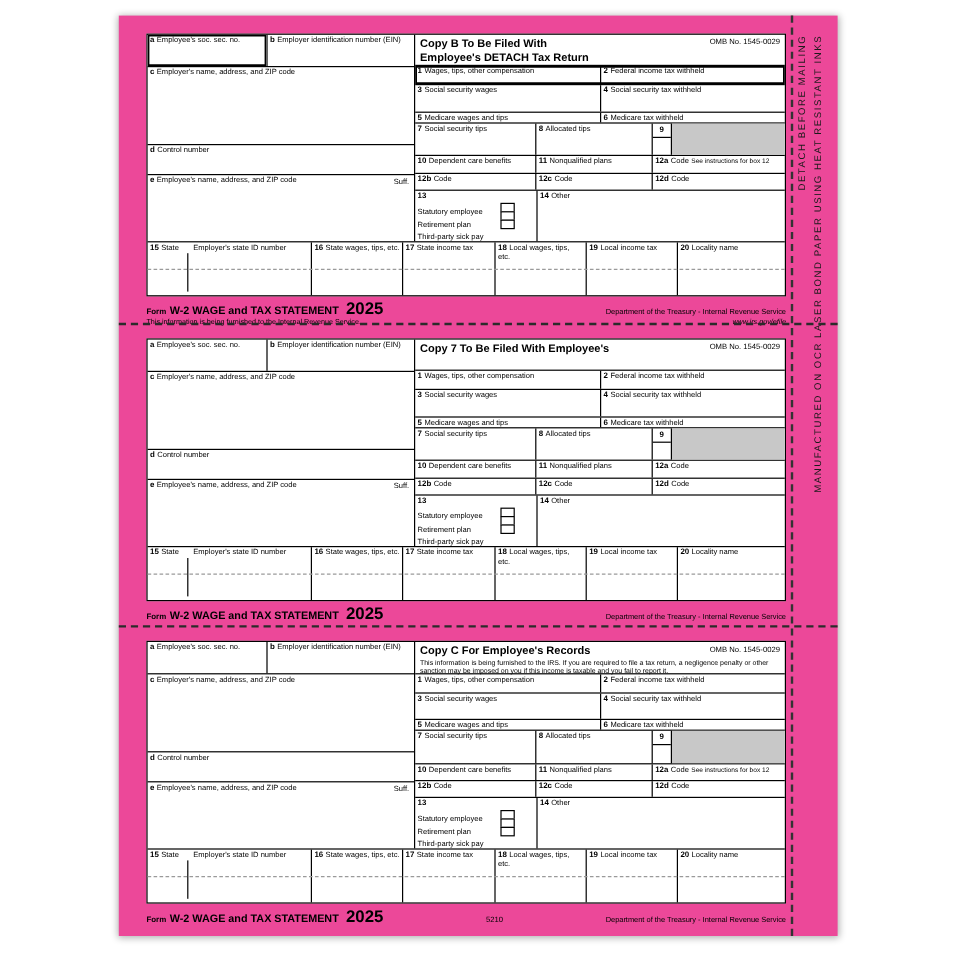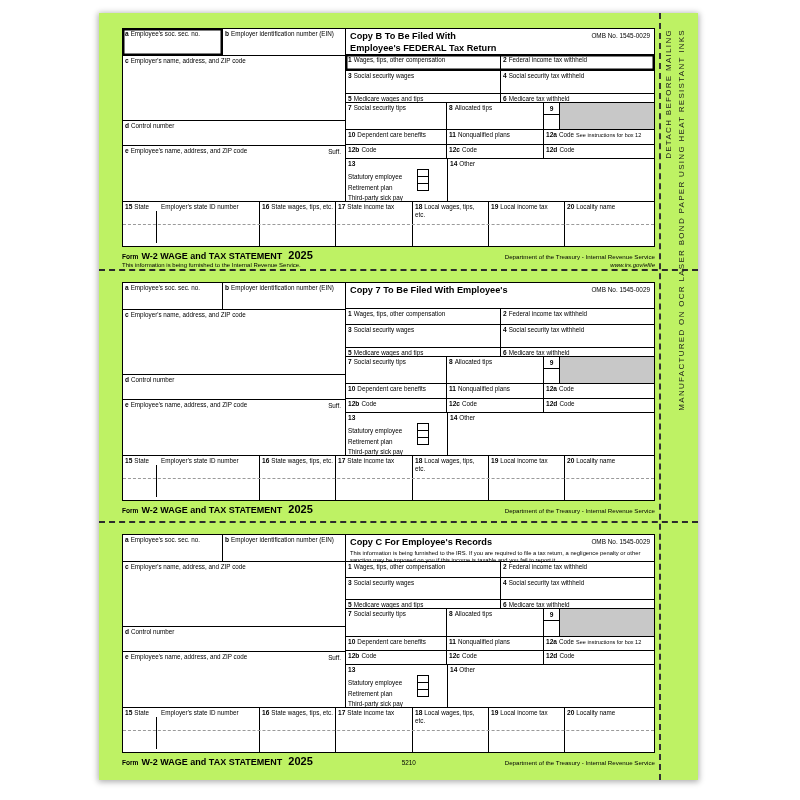--- a/index.html
+++ b/index.html
@@ -7,21 +7,21 @@
   body {
     position: relative;
     background: #ffffff;
     font-family: "Liberation Sans", "DejaVu Sans", sans-serif;
     color: #000;
     overflow: hidden;
   }
   .paper {
     position: absolute; left: 99px; top: 13px;
     width: 599px; height: 767px;
-    background: #bef264;
+    background: #ec4899;
     box-shadow: 0 1px 6px 1px rgba(0,0,0,0.32);
   }
   .perf-v { position: absolute; top: 0; bottom: 0; left: 560px; width: 0; border-left: 2px dashed #333; }
   .perf-h { position: absolute; left: 0; right: 0; height: 0; border-top: 2px dashed #2b2b2b; }
   .perf-h.p1 { top: 256px; } .perf-h.p2 { top: 508px; }
   .vtext {
     position: absolute; writing-mode: vertical-rl; transform: rotate(180deg);
     font-size: 8px; letter-spacing: 1.3px; color: #1a1a1a; white-space: nowrap;
   }
   .vtext.detach { left: 565px; top: 16px; }
@@ -78,21 +78,21 @@
   .s15 { width: 137px; } .s16 { width: 76px; } .s17 { width: 77px; }
   .s18 { width: 76px; } .s19 { width: 76px; } .s20 { flex: 1; }
   .sdash { position: absolute; left: 0; right: 0; top: 22px; border-top: 1px dashed #9a9a9a; }
   .sdiv { position: absolute; left: 33px; top: 9px; bottom: 3px; width: 1px; background: #000; }
   .lt2 { margin-left: 12px; }
 
   .foot { padding-top: 2px; }
   .f1 { display: flex; align-items: baseline; }
   .f-form { font-size: 6.6px; font-weight: 700; margin-right: 3px; }
   .f-title { font-size: 9px; font-weight: 700; }
-  .f-year { font-size: 11px; font-weight: 700; margin-left: 6px; }
+  .f-year { font-size: 14px; font-weight: 700; margin-left: 6px; }
   .f-center { flex: 1; text-align: center; font-size: 6.4px; }
   .f-dept { font-size: 6.2px; text-align: right; }
   .f2 { display: flex; justify-content: space-between; font-size: 6px; margin-top: 1px; }
   .f2 span:empty { display: none; }
   .f-efile { font-style: italic; }
 
   .w2[data-variant="B"] .box-a { box-shadow: inset 0 0 0 1.5px #000; }
   .w2[data-variant="B"] .r12   { box-shadow: inset 0 0 0 1.5px #000; }
 </style>
 </head>
@@ -123,21 +123,21 @@
             <span class="lbl"><span class="ln">e</span><span>Employee's name, address, and ZIP code</span></span>
             <span class="suff">Suff.</span>
           </div>
         </div>
 
         <div class="right-col">
           <div class="hd bb">
             <div class="hrow">
               <div class="h-lines">
                 <div class="h1">Copy B To Be Filed With</div>
-                <div class="h1">Employee's FEDERAL Tax Return</div>
+                <div class="h1">Employee's DETACH Tax Return</div>
               </div>
               <div class="omb">OMB No. 1545-0029</div>
             </div>
 
           </div>
 
           <div class="r r12 bb">
             <div class="half br">
               <span class="lbl"><span class="ln">1</span><span>Wages, tips, other compensation</span></span>
             </div>

